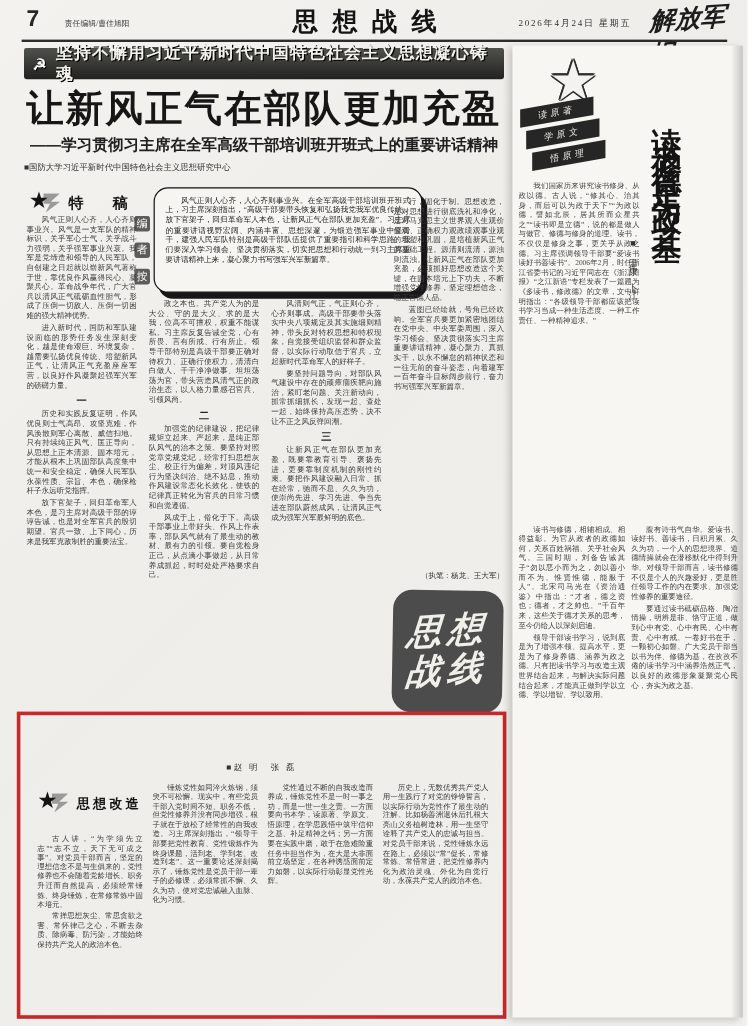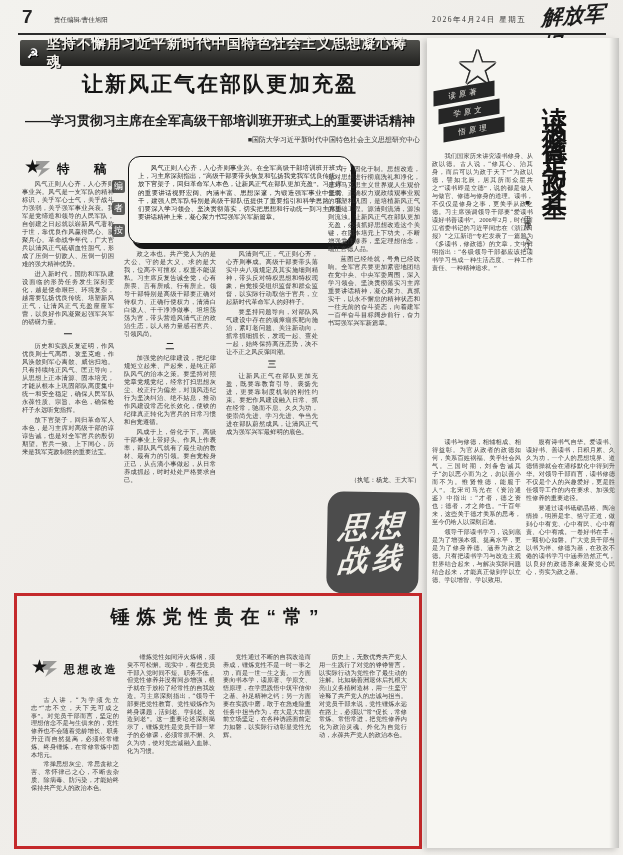--- a/index.html
+++ b/index.html
@@ -19,25 +19,25 @@
   .hrule{left:18px;top:33px;width:588px;height:2px;background:#2c2c2c;}
 
   
   .banner{left:20px;top:40px;width:400px;height:26px;display:flex;align-items:center;
     background:linear-gradient(#50504c,#21211f);border-radius:2px;color:#f4f2ec;
     font-family:"Liberation Sans",sans-serif;font-weight:bold;font-size:14px;letter-spacing:1px;
     text-shadow:1px 1px 0 #000;}
   .emblem{margin:0 7px;font-size:13px;color:#fff;}
 
   
-  .headline{left:20px;top:70px;width:400px;text-align:center;font-size:21px;font-weight:900;
+  .headline{left:20px;top:70px;width:400px;text-align:center;font-size:31px;font-weight:900;
     letter-spacing:2px;font-family:"Liberation Sans",sans-serif;color:#161616;}
   .subhead{left:20px;top:112px;width:400px;text-align:center;font-size:13px;font-weight:bold;
     font-family:"Liberation Sans",sans-serif;color:#1e1e1e;}
-  .lead-byline{left:20px;top:135px;width:400px;text-align:right;font-size:7px;color:#333;}
+  .lead-byline{left:20px;top:135px;width:400px;text-align:left;font-size:7px;color:#333;}
 
   
   .featlabel{display:flex;align-items:center;gap:7px;}
   .starwrap{position:relative;width:26px;height:22px;}
   .starwrap .slash{position:absolute;left:12px;top:3px;width:14px;height:16px;background:#9a9a98;
     clip-path:polygon(0 0,100% 0,45% 45%,100% 45%,15% 100%,40% 55%,0 55%);}
   .starwrap .star{position:absolute;left:0;top:-3px;font-size:19px;color:#141414;}
   .featlabel .ltext{font-size:12.5px;font-weight:900;letter-spacing:6px;
     font-family:Liberation Sans, sans-serif;color:#141414;}
 
@@ -106,20 +106,21 @@
   .ra{left:5px;top:400px;width:89px;height:438px;}
   .rb{left:99px;top:400px;width:89px;height:438px;}
 </style>
 </head>
 <body>
 
 <div class="page">
 
   <div class="abs pgnum">7</div>
   <div class="abs editor">责任编辑/曹佳旭阳</div>
+  <div class="abs sectitle">思想战线</div>
   <div class="abs hdate">2026年4月24日 星期五</div>
   <div class="abs masthead">解放军报</div>
   <div class="abs hrule"></div>
 
   <div class="abs banner">
     <span class="emblem">☭</span>
     <span>坚持不懈用习近平新时代中国特色社会主义思想凝心铸魂</span>
   </div>
 
   <div class="abs headline">让新风正气在部队更加充盈</div>
@@ -167,21 +168,21 @@
       <p>蓝图已经绘就，号角已经吹响。全军官兵要更加紧密地团结在党中央、中央军委周围，深入学习领会、坚决贯彻落实习主席重要讲话精神，凝心聚力、真抓实干，以永不懈怠的精神状态和一往无前的奋斗姿态，向着建军一百年奋斗目标阔步前行，奋力书写强军兴军新篇章。</p>
     </div>
   <div class="abs credit">（执笔：杨龙、王大军）</div>
 
   <div class="abs seal">
     <span>思想</span>
     <span>战线</span>
   </div>
 
   <div class="abs redbox">
-    <div class="abs rb-title">锤炼党性贵在“常”</div>
+    <div class="abs rb-byline">■赵 明　张 磊</div>
     <div class="abs featlabel rb-label">
       <span class="starwrap">
         <span class="slash"></span>
         <span class="star">★</span>
       </span>
       <span class="ltext">思想改造</span>
     </div>
     <div class="abs bcol b1">
         <p>古人讲，“为学须先立志”“志不立，天下无可成之事”。对党员干部而言，坚定的理想信念不是与生俱来的，党性修养也不会随着党龄增长、职务升迁而自然提高，必须经常锤炼、终身锤炼，在常修常炼中固本培元。</p>
         <p>常掸思想灰尘、常思贪欲之害、常怀律己之心，不断去杂质、除病毒、防污染，才能始终保持共产党人的政治本色。</p>

